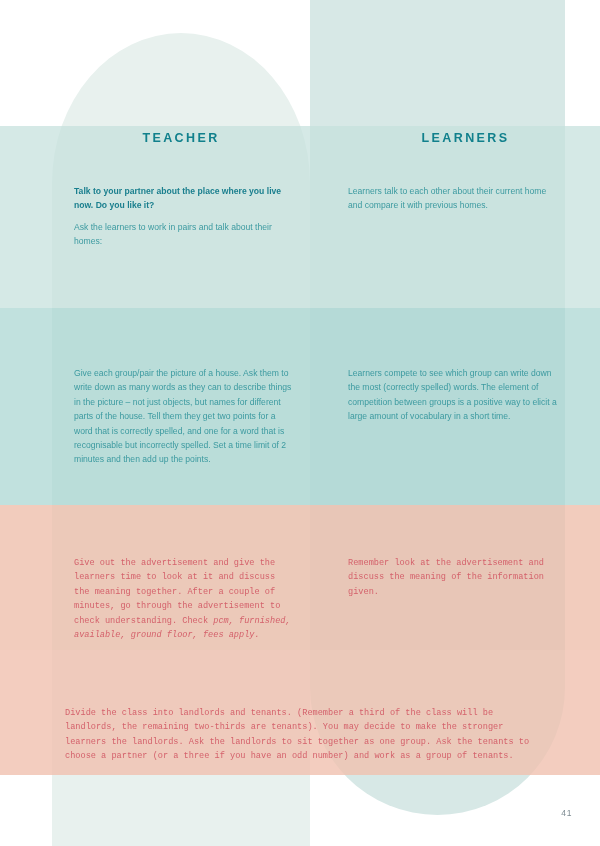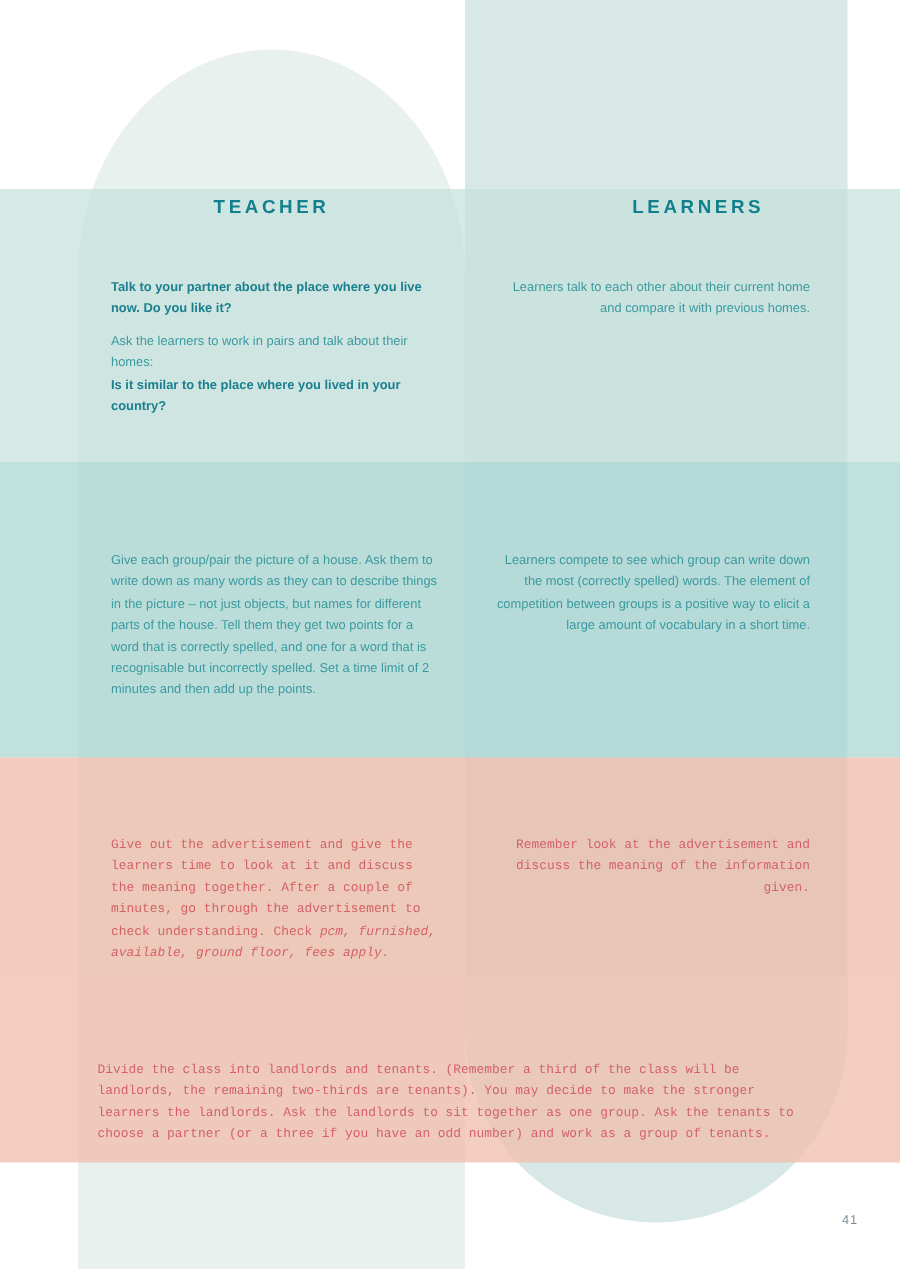--- a/index.html
+++ b/index.html
@@ -96,21 +96,21 @@
   #row-2 { top: 338px; }
   #row-3 { top: 528px; }
   #row-4 { top: 678px; }
 
   .cell {
     position: absolute;
     font-size: 8.6px;
     line-height: 14.4px;
   }
   .cell-teacher { left: 74px; width: 218px; }
-  .cell-learners { left: 330px; width: 210px; text-align: right; }
+  .cell-learners { left: 348px; width: 210px; }
   .cell-full { left: 65px; width: 472px; }
 
   .teal-text { color: #3c9aa0; }
   .teal-bold {
     color: #1a7f8e;
     font-weight: bold;
   }
   .rose-text { color: #d4616b; font-family: Liberation Mono, monospace; }
   .rose-italic {
     font-style: italic;
@@ -147,21 +147,20 @@
 
     <div class="header-row">
       <div id="header-teacher" class="col-header">TEACHER</div>
       <div id="header-learners" class="col-header">LEARNERS</div>
     </div>
 
     <div id="row-1" class="row">
       <div class="cell cell-teacher">
         <p class="para teal-bold">Talk to your partner about the place where you live now. Do you like it?</p>
         <p class="para teal-text">Ask the learners to work in pairs and talk about their homes:</p>
-        <p class="para teal-bold tight">Is it similar to the place where you lived in your country?</p>
       </div>
       <div class="cell cell-learners">
         <p class="para teal-text">Learners talk to each other about their current home and compare it with previous homes.</p>
       </div>
     </div>
 
     <div id="row-2" class="row">
       <div class="cell cell-teacher">
         <p class="para teal-text">Give each group/pair the picture of a house. Ask them to write down as many words as they can to describe things in the picture – not just objects, but names for different parts of the house. Tell them they get two points for a word that is correctly spelled, and one for a word that is recognisable but incorrectly spelled. Set a time limit of 2 minutes and then add up the points.</p>
       </div>

